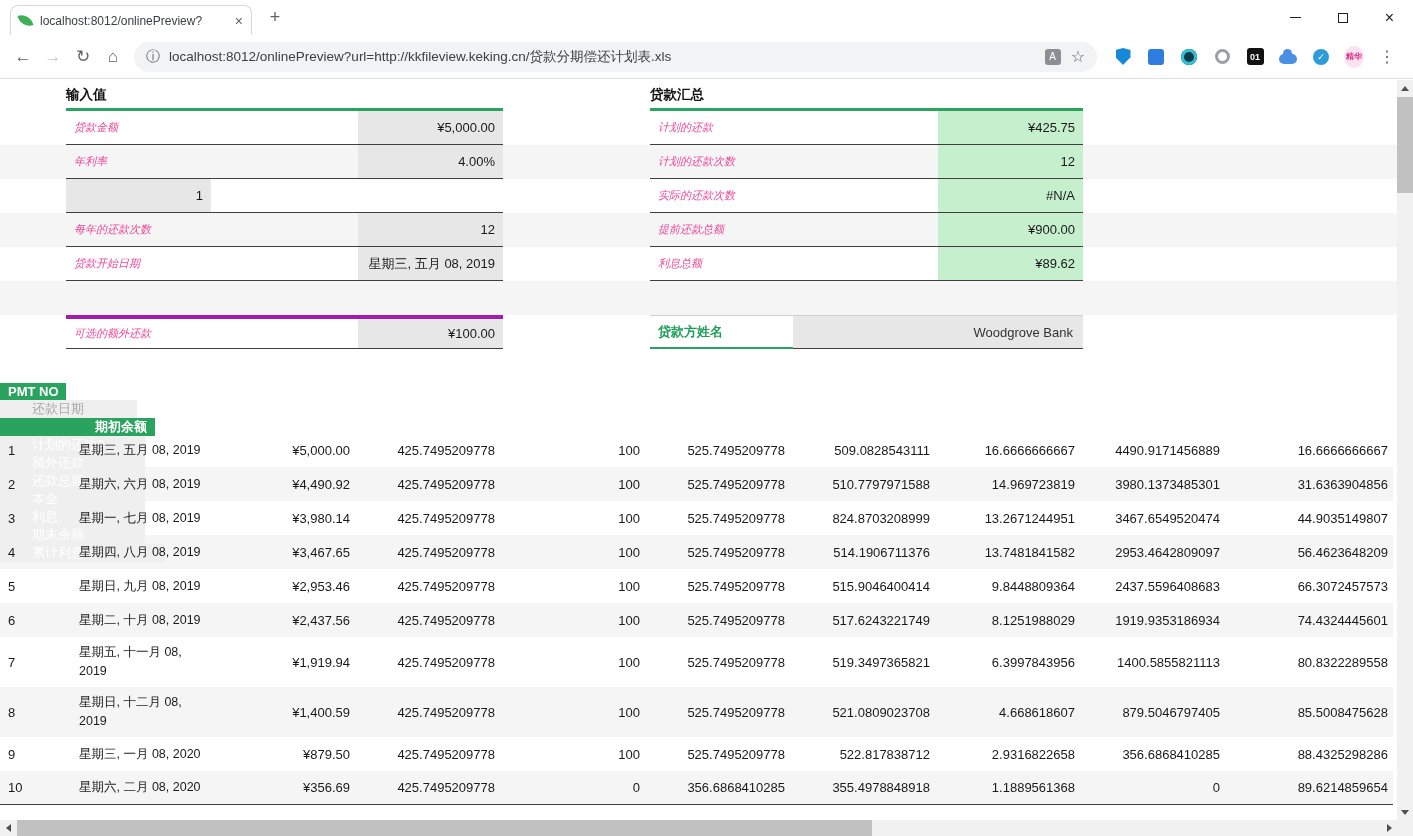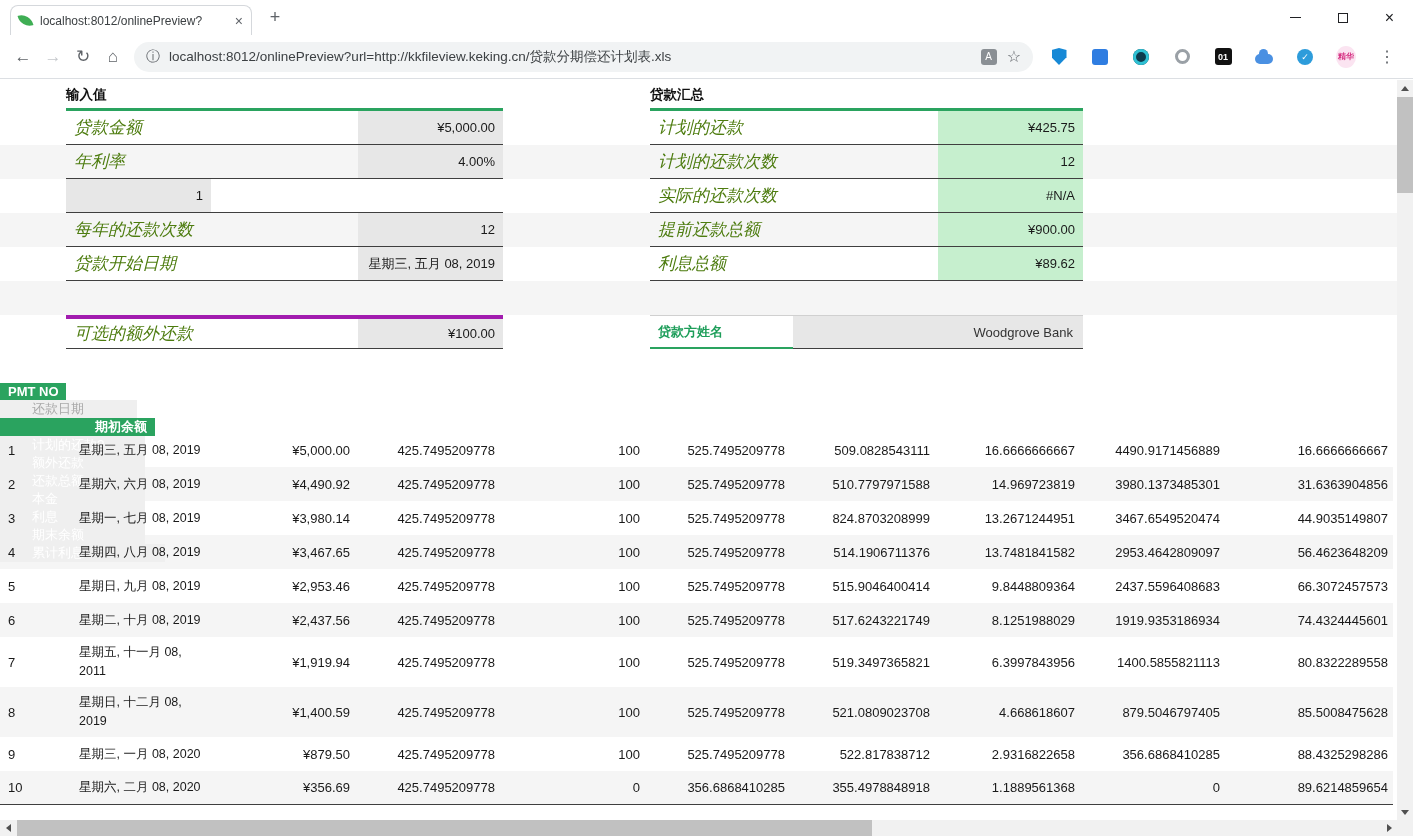--- a/index.html
+++ b/index.html
@@ -29,21 +29,21 @@
             font-size:17px; color:#5f6368; border-radius:50%; flex:0 0 auto; }
   .navbtn.disabled { color:#c4c7cb; }
   .omnibox { flex:1 1 auto; min-width:0; height:30px; background:#f1f3f4; border-radius:15px;
              display:flex; align-items:center; padding:0 12px; margin:0 6px; }
   .info-glyph { font-size:14px; color:#5f6368; margin-right:9px; }
   .url-text { font-size:13.5px; color:#3c4043; white-space:nowrap; overflow:hidden; flex:1 1 auto; }
   .omni-ic { margin-left:10px; flex:0 0 auto; }
   .ic-translate { width:16px; height:16px; background:#8a8f94; border-radius:3px; color:#fff;
                   font-size:10px; display:flex; align-items:center; justify-content:center; }
   .ic-star { font-size:16px; color:#5f6368; line-height:1; }
-  .ext-area { display:flex; align-items:center; gap:21px; padding:0 8px 0 10px; flex:0 0 auto; }
+  .ext-area { display:flex; align-items:center; gap:13px; padding:0 8px 0 10px; flex:0 0 auto; }
   .ext { width:20px; height:20px; display:flex; align-items:center; justify-content:center; }
   .ic-shield { width:15px; height:17px; background:#1789d6;
                clip-path:polygon(50% 0,100% 12%,100% 55%,50% 100%,0 55%,0 12%); }
   .ic-bluesq { width:16px; height:16px; border-radius:3px; background:#2f7de1; }
   .ic-opera  { width:16px; height:16px; border-radius:50%; background:#0d3b4e; box-shadow:inset 0 0 0 3px #2fc1d4; }
   .ic-grayring { width:15px; height:15px; border-radius:50%; border:3px solid #9aa0a6; }
   .ic-01 { width:17px; height:17px; background:#121212; border-radius:3px; color:#fff; font-size:9px;
            font-weight:bold; display:flex; align-items:center; justify-content:center; }
   .ic-cloud { width:18px; height:10px; background:#4a90e2; border-radius:8px; position:relative; margin-top:4px; }
   .ic-cloud::before { content:''; position:absolute; left:4px; top:-5px; width:9px; height:9px;
@@ -58,21 +58,21 @@
   .content { position:absolute; left:0; top:80px; width:1397px; height:740px; background:#fff; overflow:hidden; }
   .stripe { position:absolute; left:0; width:1397px; height:34px; background:#f5f5f5; }
   .sec-title { position:absolute; top:3px; height:24px; line-height:24px; font-weight:bold;
                font-size:13.5px; color:#111; }
   .underline { position:absolute; top:28px; height:3px; background:#2aa35f; }
 
   #input-rows   { position:absolute; left:66px;  top:31px; width:437px; }
   #summary-rows { position:absolute; left:650px; top:31px; width:433px; }
   .inrow, .srow { display:flex; height:34px; border-bottom:1px solid #3f3f3f; }
   .ilabel, .slabel { flex:1; display:flex; align-items:center; padding-left:8px;
-                     font-style:italic; font-size:17px; color:#4d7c0f;font-family:Liberation Mono, monospace; }
+                     font-style:italic; font-size:11px; color:#ec4899;font-family:Liberation Mono, monospace; }
   .ival, .sval { width:145px; display:flex; align-items:center; justify-content:flex-end;
                  padding-right:8px; font-size:13px; color:#1a1a1a; }
   .ival { background:#e7e7e7; }
   .sval { background:#c6efce; }
   #extra-row { position:absolute; left:66px; top:235px; width:437px; border-top:4px solid #a21caf; }
   #lender-row { position:absolute; left:650px; top:235px; width:433px; height:34px; display:flex;
                 border-top:1px solid #d0d0d0; }
   .lender-label { width:143px; display:flex; align-items:center; padding-left:8px; color:#1e9e5a;
                   font-weight:bold; font-size:13px; border-bottom:2px solid #2aa35f; }
   .lender-value { flex:1; background:#e7e7e7; display:flex; align-items:center; justify-content:flex-end;
@@ -322,21 +322,21 @@
           <div class="c c3">425.7495209778</div>
           <div class="c c4">100</div>
           <div class="c c5">525.7495209778</div>
           <div class="c c6">517.6243221749</div>
           <div class="c c7">8.1251988029</div>
           <div class="c c8">1919.9353186934</div>
           <div class="c c9">74.4324445601</div>
         </div>
         <div class="trow tall">
           <div class="c c0">7</div>
-          <div class="c c1">星期五, 十一月 08, 2011</div>
+          <div class="c c1">星期五, 十一月 08, 2019</div>
           <div class="c c2">¥1,919.94</div>
           <div class="c c3">425.7495209778</div>
           <div class="c c4">100</div>
           <div class="c c5">525.7495209778</div>
           <div class="c c6">519.3497365821</div>
           <div class="c c7">6.3997843956</div>
           <div class="c c8">1400.5855821113</div>
           <div class="c c9">80.8322289558</div>
         </div>
         <div class="trow alt tall">

